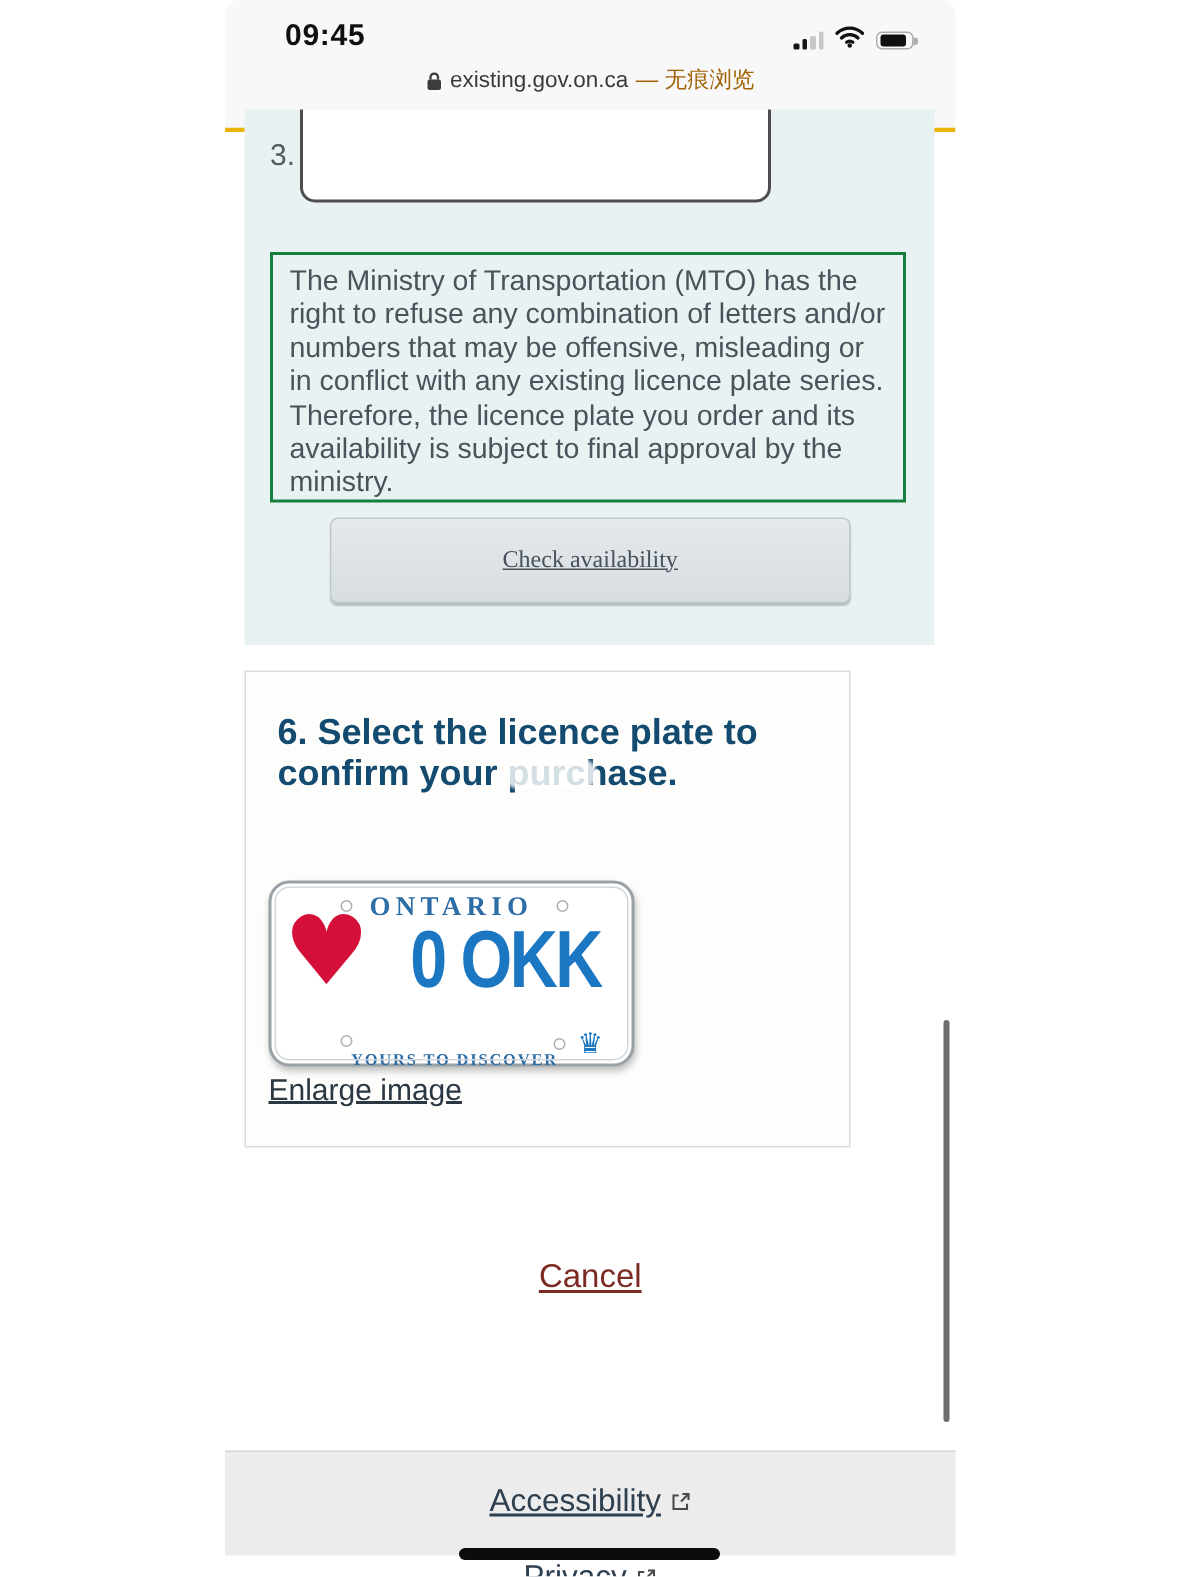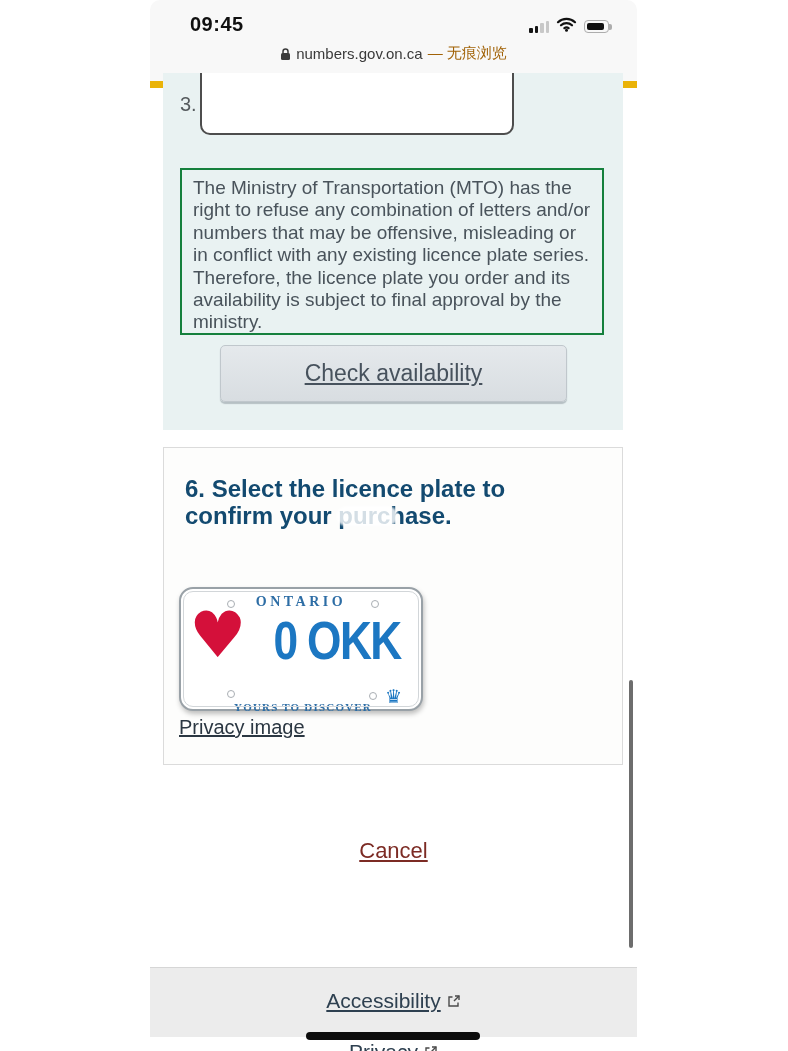--- a/index.html
+++ b/index.html
@@ -2,21 +2,21 @@
 <html><head>
 <meta charset="utf-8">
 <style>
   * { margin:0; padding:0; box-sizing:border-box; }
   html,body { background:#ffffff; }
   body { font-family:"Liberation Sans", sans-serif; }
   .canvas { position:relative; width:788px; height:1051px; background:#ffffff; overflow:hidden; margin:0 auto; }
 
   
   .statusbar { position:absolute; left:150px; top:0; width:487px; height:88px;
-               background:#f8f8f8; border-bottom:7px solid #eab308;
+               background:#f8f8f8; border-bottom:3px solid #eab308;
                border-radius:10px 10px 0 0; }
   .time { position:absolute; left:40px; top:13px; font-size:20px; font-weight:700; color:#101010; letter-spacing:.5px; }
   .sysicons { position:absolute; right:28px; top:17px; display:flex; align-items:center; gap:7px; }
   .signal { display:flex; align-items:flex-end; gap:2px; height:12px; }
   .signal i { display:block; width:3.5px; border-radius:1px; }
   .signal i:nth-child(1){ height:4.5px; background:#151515; }
   .signal i:nth-child(2){ height:7px;   background:#151515; }
   .signal i:nth-child(3){ height:9.5px; background:#c8c8c8; }
   .signal i:nth-child(4){ height:12px;  background:#c8c8c8; }
   .battery { position:relative; width:25px; height:12.5px; border:1px solid #adadad; border-radius:4px; }
@@ -29,40 +29,40 @@
   
   .section-blue { position:absolute; left:163px; top:73px; width:460px; height:357px; background:#e9f2f2; overflow:hidden; }
   .item-label { position:absolute; left:17px; top:20px; font-size:20px; color:#565b5e; }
   .plate-input { position:absolute; left:37px; top:-16px; width:314px; height:78px; background:#ffffff;
                  border:2px solid #4d4d4d; border-radius:10px; font-size:20px; padding:6px 10px;
                  font-family:"Liberation Sans", sans-serif; resize:none; outline:none; }
   .notice { position:absolute; left:17px; top:95px; width:424px; height:167px; border:2px solid #15803d;
             padding:7px 11px; font-size:19px; line-height:22.4px; color:#49535b; }
   .check-btn { position:absolute; left:57px; top:272px; width:347px; height:57px;
                background:linear-gradient(#e5e9ec, #d8dde1); border:1px solid #c0c7cc; border-radius:5px;
-               box-shadow:0 2px 1px rgba(120,130,140,.45); font-size:23px; color:#47525d;
-               text-decoration:underline; font-family:Liberation Sans, sans-serif; cursor:pointer;
+               box-shadow:0 2px 1px rgba(120,130,140,.45); font-size:16px; color:#47525d;
+               text-decoration:underline; font-family:Liberation Serif, serif; cursor:pointer;
                display:flex; align-items:center; justify-content:center; }
 
   
-  .card { position:absolute; left:163px; top:447px; width:460px; height:318px; background:#fdfdfc; border:1px solid #dbdbdb; }
+  .card { position:absolute; left:163px; top:447px; width:404px; height:318px; background:#fdfdfc; border:1px solid #dbdbdb; }
   .card-heading { position:absolute; left:21px; top:27px; width:395px; font-size:24px; line-height:27px; font-weight:700; color:#134a70; }
   .heading-artifact { position:absolute; left:172px; top:58px; width:62px; height:20px;
                       background:rgba(255,255,255,.82); border-radius:10px; filter:blur(1px); pointer-events:none; }
 
   .plate { position:absolute; left:15px; top:139px; width:244px; height:124px; background:#ffffff;
            border:2px solid #99a1a7; border-radius:14px; box-shadow:1px 3px 5px rgba(0,0,0,.25); }
   .plate::after { content:""; position:absolute; inset:2px; border:1px solid #d2d6d9; border-radius:10px; pointer-events:none; }
   .hole { position:absolute; width:8px; height:8px; border:1.5px solid #a9aeb3; border-radius:50%; background:#fff; }
   .hole.tl { left:46px; top:11px; }
   .hole.tr { left:190px; top:11px; }
   .hole.bl { left:46px; top:101px; }
   .hole.br { left:188px; top:103px; }
   .plate-region { position:absolute; left:0; right:0; top:5px; text-align:center;
-                  font-family:"Liberation Serif", serif; font-weight:700; font-size:14px;
+                  font-family:"Liberation Serif", serif; font-weight:700; font-size:18px;
                   letter-spacing:3.5px; color:#2d6da5; }
   .plate-heart { position:absolute; left:8px; top:14px; font-size:64px; line-height:64px; color:#d4103a;
                  font-family:"DejaVu Sans", sans-serif; }
   .plate-text { position:absolute; left:78px; top:22px; width:156px; text-align:center;
                 font-size:54px; line-height:58px; font-weight:700; color:#1c77c2;
                 transform:scaleX(.82); transform-origin:center; letter-spacing:-2px; white-space:nowrap; }
   .plate-slogan { position:absolute; left:40px; width:164px; top:112px; text-align:center;
                   font-family:"Liberation Serif", serif; font-weight:700; font-size:11px;
                   letter-spacing:1.2px; color:#2d6da5; }
   .plate-crown { position:absolute; left:204px; top:96px; font-size:19px; color:#1c77c2;
@@ -116,21 +116,21 @@
           <span class="tip"></span>
         </span>
     </div>
     <div class="urlrow">
       <span class="ext-icon">
         <svg width="11" height="14" viewBox="0 0 11 14">
             <rect x="1" y="6" width="9" height="7" rx="1.5" fill="#3c3c3c"></rect>
             <path d="M3 6V4.5a2.5 2.5 0 0 1 5 0V6" fill="none" stroke="#3c3c3c" stroke-width="1.5"></path>
           </svg>
       </span>
-      <span class="url-domain">numbers.gov.on.ca</span>
+      <span class="url-domain">existing.gov.on.ca</span>
       <span class="url-suffix">— 无痕浏览</span>
     </div>
   </div>
 
   <div class="section-blue">
     <span class="item-label">3.</span>
     <textarea class="plate-input" value="" style=""></textarea>
     <div class="notice">The Ministry of Transportation (MTO) has the right to refuse any combination of letters and/or numbers that may be offensive, misleading or in conflict with any existing licence plate series. Therefore, the licence plate you order and its availability is subject to final approval by the ministry.</div>
     <button class="check-btn">Check availability</button>
   </div>
@@ -144,21 +144,21 @@
       <span class="hole tr"></span>
       <span class="hole bl"></span>
       <span class="hole br"></span>
       <div class="plate-region">ONTARIO</div>
       <div class="plate-heart">♥</div>
       <div class="plate-text">0 OKK</div>
       <div class="plate-slogan">YOURS TO DISCOVER</div>
       <div class="plate-crown">♛</div>
     </div>
 
-    <a class="enlarge-link">Privacy image</a>
+    <a class="enlarge-link">Enlarge image</a>
   </div>
 
   <div class="cancel-row">
     <a class="cancel-link">Cancel</a>
   </div>
 
   <div class="scrollbar"></div>
 
   <div class="footer">
     <div class="footer-link-row accessibility">

